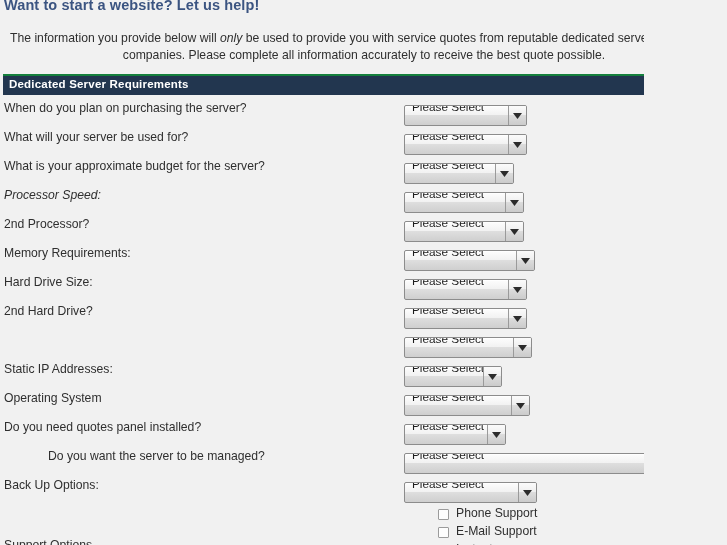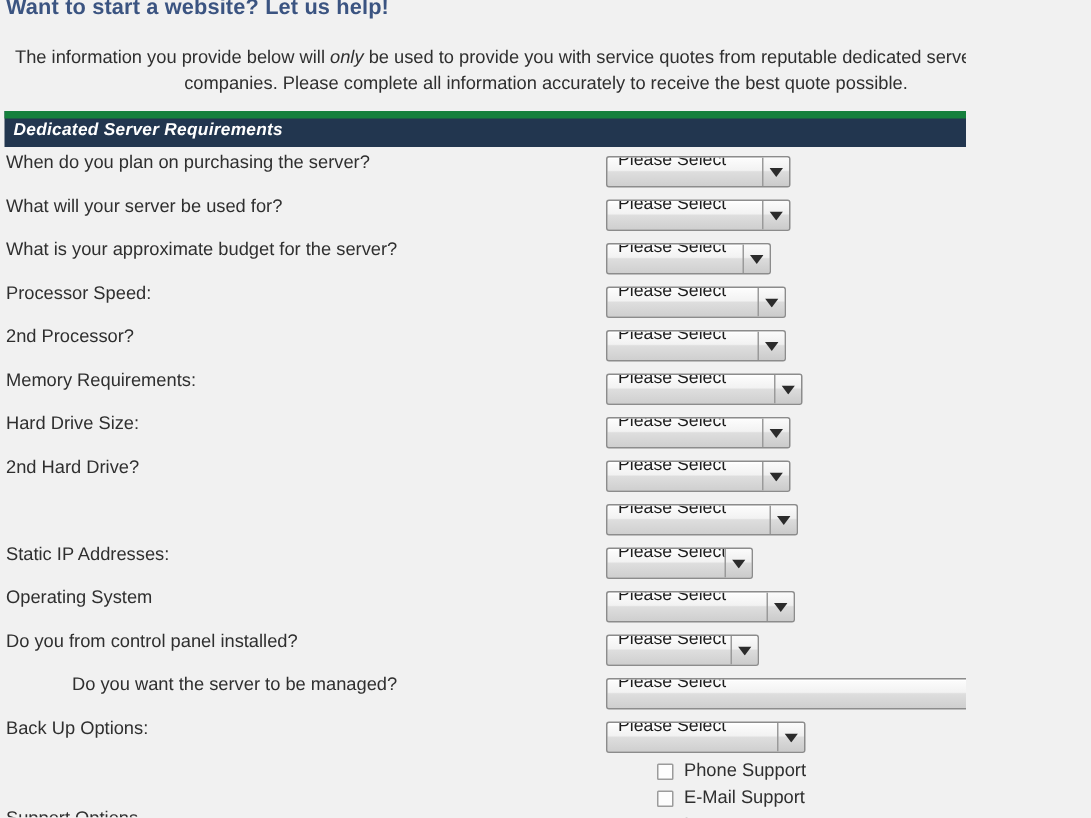--- a/index.html
+++ b/index.html
@@ -49,22 +49,21 @@
   .intro i { font-style: italic; }
 
   
   .section-bar {
     position: absolute;
     left: 3px;
     top: 74px;
     width: 719px;
     height: 19px;
     background: #22364f;
-    border-top: 5px solid #15803d;
-    font-style: italic;
+    border-top: 2px solid #15803d;
   }
   .section-bar .section-title {
     position: absolute;
     left: 6px;
     top: 2px;
     font-size: 11.5px;
     font-weight: bold;
     color: #ffffff;
     letter-spacing: 0.2px;
     white-space: nowrap;
@@ -208,21 +207,21 @@
           <div class="row-field" style="top: 1px;"><div class="select" style="width: 110px;">
               <span class="sel-text">Please Select</span>
               <span class="sel-arrow">
                 <svg width="9" height="6" viewBox="0 0 9 6">
                   <path d="M0 0 L9 0 L4.5 6 Z" fill="#2b2b2b"></path>
                 </svg>
               </span>
             </div></div>
         </div>
         <div class="form-row">
-          <div class="row-label" style="top: 5px;">Processor Speed:</div>
+          <div class="row-label" style="top: 5px; font-style: italic;">Processor Speed:</div>
           <div class="row-field" style="top: 1px;"><div class="select" style="width: 120px;">
               <span class="sel-text">Please Select</span>
               <span class="sel-arrow">
                 <svg width="9" height="6" viewBox="0 0 9 6">
                   <path d="M0 0 L9 0 L4.5 6 Z" fill="#2b2b2b"></path>
                 </svg>
               </span>
             </div></div>
         </div>
         <div class="form-row">
@@ -295,21 +294,21 @@
           <div class="row-field" style="top: 1px;"><div class="select" style="width: 126px;">
               <span class="sel-text">Please Select</span>
               <span class="sel-arrow">
                 <svg width="9" height="6" viewBox="0 0 9 6">
                   <path d="M0 0 L9 0 L4.5 6 Z" fill="#2b2b2b"></path>
                 </svg>
               </span>
             </div></div>
         </div>
         <div class="form-row">
-          <div class="row-label" style="top: 5px;">Do you from control panel installed?</div>
+          <div class="row-label" style="top: 5px;">Do you need quotes panel installed?</div>
           <div class="row-field" style="top: 1px;"><div class="select" style="width: 102px;">
               <span class="sel-text">Please Select</span>
               <span class="sel-arrow">
                 <svg width="9" height="6" viewBox="0 0 9 6">
                   <path d="M0 0 L9 0 L4.5 6 Z" fill="#2b2b2b"></path>
                 </svg>
               </span>
             </div></div>
         </div>
         <div class="form-row">

